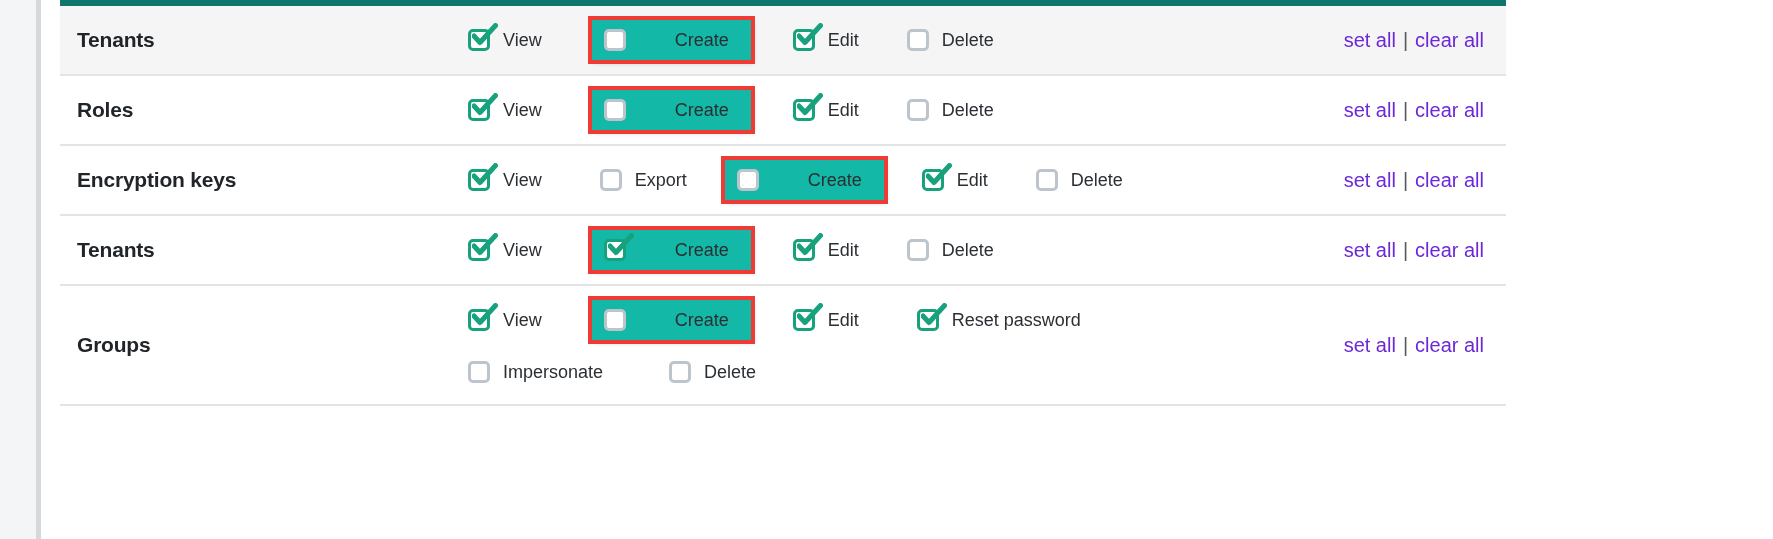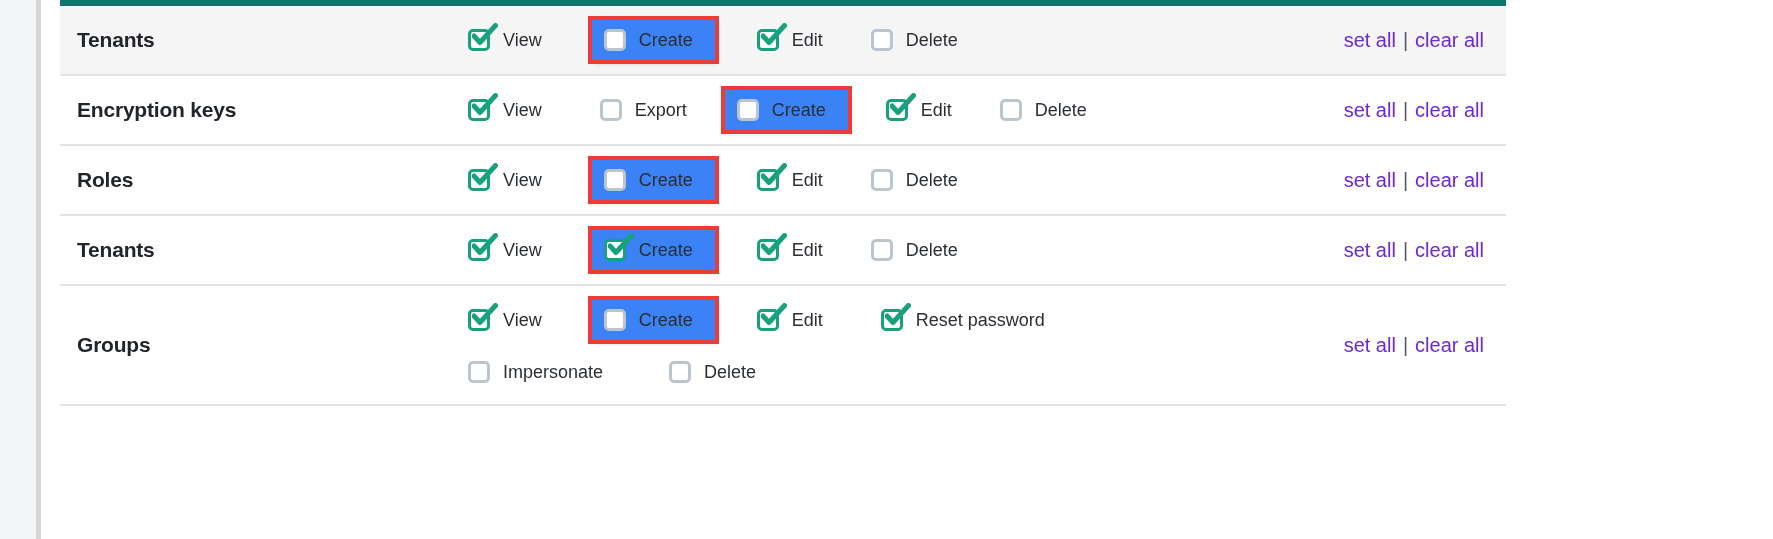--- a/index.html
+++ b/index.html
@@ -114,26 +114,27 @@
     left: 4px; top: -6px;
     width: 26px; height: 24px;
     display: none;
   }
   .cb.checked .tick { display: block; }
 
   
   .hl {
     outline: 4px solid #ef3b35;
     outline-offset: 0px;
-    background: #3b82f6;
+    background: #14b8a6;
     box-shadow: 2px 3px 5px rgba(0,0,0,0.18);
     padding-left: 12px;
     padding-right: 22px;
     padding-top: 9px;
     padding-bottom: 9px;
+    gap: 36px;
   }
 
   .act-link {
     font-size: 20px;
     color: #6d28d9;
     text-decoration: none;
     cursor: pointer;
   }
   .act-sep {
     font-size: 20px;
@@ -187,20 +188,61 @@
                 <span class="cb">
                   <span class="box"></span>
                 </span>
                 <span class="plabel">Delete</span>
               </span>
             </div>
           </td>
           <td class="cell-actions"><a class="act-link">set all</a><span class="act-sep">|</span><a class="act-link">clear all</a></td>
         </tr>
         <tr class="perm-row">
+          <td class="cell-name">Roles</td>
+          <td class="cell-perms">
+            <div class="perm-line">
+              <span class="perm-item">
+                <span class="cb checked">
+                  <span class="box"></span>
+                  <svg class="tick" viewBox="0 0 26 24">
+                    <path d="M2 13 L8 19.5 L23.5 2.5" stroke="#17a17c" stroke-width="5" stroke-linecap="round" stroke-linejoin="round" fill="none"></path>
+                  </svg>
+                </span>
+                <span class="plabel">View</span>
+              </span>
+              <span style="width: 40px; display: inline-block; flex: 0 0 auto;"></span>
+              <span class="perm-item hl">
+                <span class="cb">
+                  <span class="box"></span>
+                </span>
+                <span class="plabel">Create</span>
+              </span>
+              <span style="width: 34px; display: inline-block; flex: 0 0 auto;"></span>
+              <span class="perm-item">
+                <span class="cb checked">
+                  <span class="box"></span>
+                  <svg class="tick" viewBox="0 0 26 24">
+                    <path d="M2 13 L8 19.5 L23.5 2.5" stroke="#17a17c" stroke-width="5" stroke-linecap="round" stroke-linejoin="round" fill="none"></path>
+                  </svg>
+                </span>
+                <span class="plabel">Edit</span>
+              </span>
+              <span style="width: 30px; display: inline-block; flex: 0 0 auto;"></span>
+              <span class="perm-item">
+                <span class="cb">
+                  <span class="box"></span>
+                </span>
+                <span class="plabel">Delete</span>
+              </span>
+            </div>
+          </td>
+          <td class="cell-actions"><a class="act-link">set all</a><span class="act-sep">|</span><a class="act-link">clear all</a></td>
+        </tr>
+        <tr class="perm-row">
           <td class="cell-name">Encryption keys</td>
           <td class="cell-perms">
             <div class="perm-line">
               <span class="perm-item">
                 <span class="cb checked">
                   <span class="box"></span>
                   <svg class="tick" viewBox="0 0 26 24">
                     <path d="M2 13 L8 19.5 L23.5 2.5" stroke="#17a17c" stroke-width="5" stroke-linecap="round" stroke-linejoin="round" fill="none"></path>
                   </svg>
                 </span>
@@ -214,61 +256,20 @@
                 <span class="plabel">Export</span>
               </span>
               <span style="width: 28px; display: inline-block; flex: 0 0 auto;"></span>
               <span class="perm-item hl">
                 <span class="cb">
                   <span class="box"></span>
                 </span>
                 <span class="plabel">Create</span>
               </span>
               <span style="width: 30px; display: inline-block; flex: 0 0 auto;"></span>
-              <span class="perm-item">
-                <span class="cb checked">
-                  <span class="box"></span>
-                  <svg class="tick" viewBox="0 0 26 24">
-                    <path d="M2 13 L8 19.5 L23.5 2.5" stroke="#17a17c" stroke-width="5" stroke-linecap="round" stroke-linejoin="round" fill="none"></path>
-                  </svg>
-                </span>
-                <span class="plabel">Edit</span>
-              </span>
-              <span style="width: 30px; display: inline-block; flex: 0 0 auto;"></span>
-              <span class="perm-item">
-                <span class="cb">
-                  <span class="box"></span>
-                </span>
-                <span class="plabel">Delete</span>
-              </span>
-            </div>
-          </td>
-          <td class="cell-actions"><a class="act-link">set all</a><span class="act-sep">|</span><a class="act-link">clear all</a></td>
-        </tr>
-        <tr class="perm-row">
-          <td class="cell-name">Roles</td>
-          <td class="cell-perms">
-            <div class="perm-line">
-              <span class="perm-item">
-                <span class="cb checked">
-                  <span class="box"></span>
-                  <svg class="tick" viewBox="0 0 26 24">
-                    <path d="M2 13 L8 19.5 L23.5 2.5" stroke="#17a17c" stroke-width="5" stroke-linecap="round" stroke-linejoin="round" fill="none"></path>
-                  </svg>
-                </span>
-                <span class="plabel">View</span>
-              </span>
-              <span style="width: 40px; display: inline-block; flex: 0 0 auto;"></span>
-              <span class="perm-item hl">
-                <span class="cb">
-                  <span class="box"></span>
-                </span>
-                <span class="plabel">Create</span>
-              </span>
-              <span style="width: 34px; display: inline-block; flex: 0 0 auto;"></span>
               <span class="perm-item">
                 <span class="cb checked">
                   <span class="box"></span>
                   <svg class="tick" viewBox="0 0 26 24">
                     <path d="M2 13 L8 19.5 L23.5 2.5" stroke="#17a17c" stroke-width="5" stroke-linecap="round" stroke-linejoin="round" fill="none"></path>
                   </svg>
                 </span>
                 <span class="plabel">Edit</span>
               </span>
               <span style="width: 30px; display: inline-block; flex: 0 0 auto;"></span>

